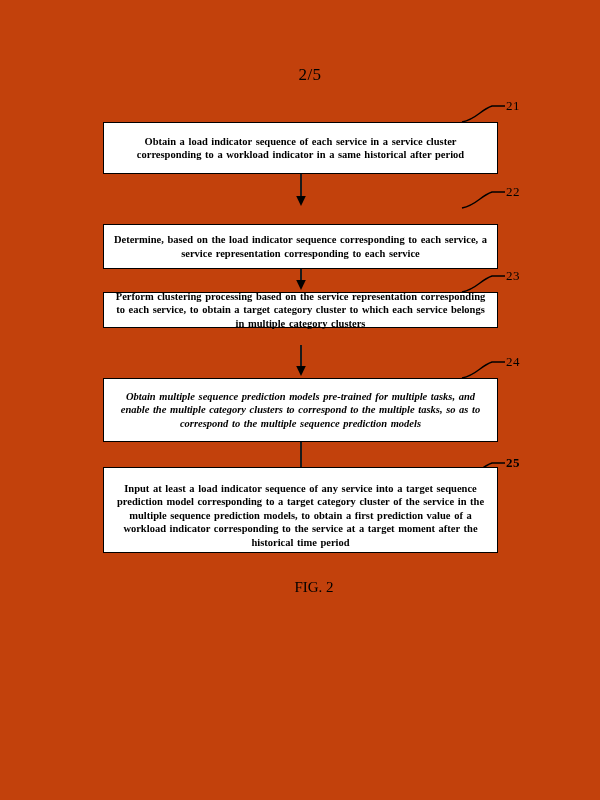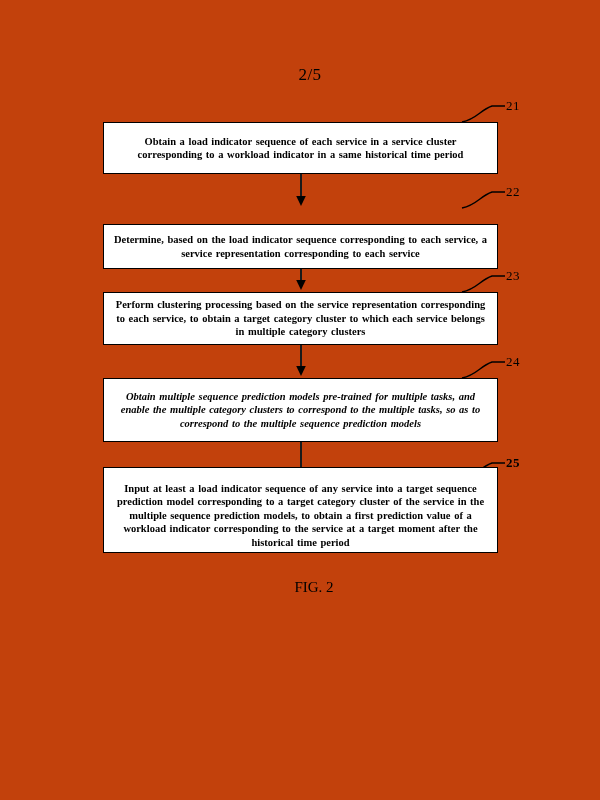--- a/index.html
+++ b/index.html
@@ -57,21 +57,21 @@
     word-spacing: 1px;
   }
   .ref-label {
     position: absolute;
     left: 506px;
     font-size: 13px;
     letter-spacing: 0.5px;
   }
   .b1 { top: 122px; height: 52px; }
   .b2 { top: 224px; height: 45px; }
-  .b3 { top: 292px; height: 53px; }
+  .b3 { top: 292px; height: 36px; }
   .b4 { top: 378px; height: 64px; font-style: italic; }
   .b5 { top: 467px; height: 86px; align-items: flex-end; }
   .r1 { top: 98px; text-align: center; }
   .r2 { top: 184px; }
   .r3 { top: 268px; }
   .r4 { top: 354px; }
   .r5 { top: 455px; font-weight: bold; }
 </style>
 </head>
 <body>
@@ -100,21 +100,21 @@
     </g>
 
     <path d="M 462 122 C 477 119 480 110 492 106 L 505 106" fill="none" stroke="#000" stroke-width="1.4"></path>
     <path d="M 462 208 C 477 205 480 196 492 192 L 505 192" fill="none" stroke="#000" stroke-width="1.4"></path>
     <path d="M 462 292 C 477 289 480 280 492 276 L 505 276" fill="none" stroke="#000" stroke-width="1.4"></path>
     <path d="M 462 378 C 477 375 480 366 492 362 L 505 362" fill="none" stroke="#000" stroke-width="1.4"></path>
     <path d="M 462 479 C 477 476 480 467 492 463 L 505 463" fill="none" stroke="#000" stroke-width="1.4"></path>
   </svg>
 
   <div class="step-box b1">
-    <span class="step-text">Obtain a load indicator sequence of each service in a service cluster corresponding to a workload indicator in a same historical time period</span>
+    <span class="step-text">Obtain a load indicator sequence of each service in a service cluster corresponding to a workload indicator in a same historical after period</span>
   </div>
   <span class="ref-label r1">21</span>
 
   <div class="step-box b2">
     <span class="step-text">Determine, based on the load indicator sequence corresponding to each service, a service representation corresponding to each service</span>
   </div>
   <span class="ref-label r2">22</span>
 
   <div class="step-box b3">
     <span class="step-text">Perform clustering processing based on the service representation corresponding to each service, to obtain a target category cluster to which each service belongs in multiple category clusters</span>

